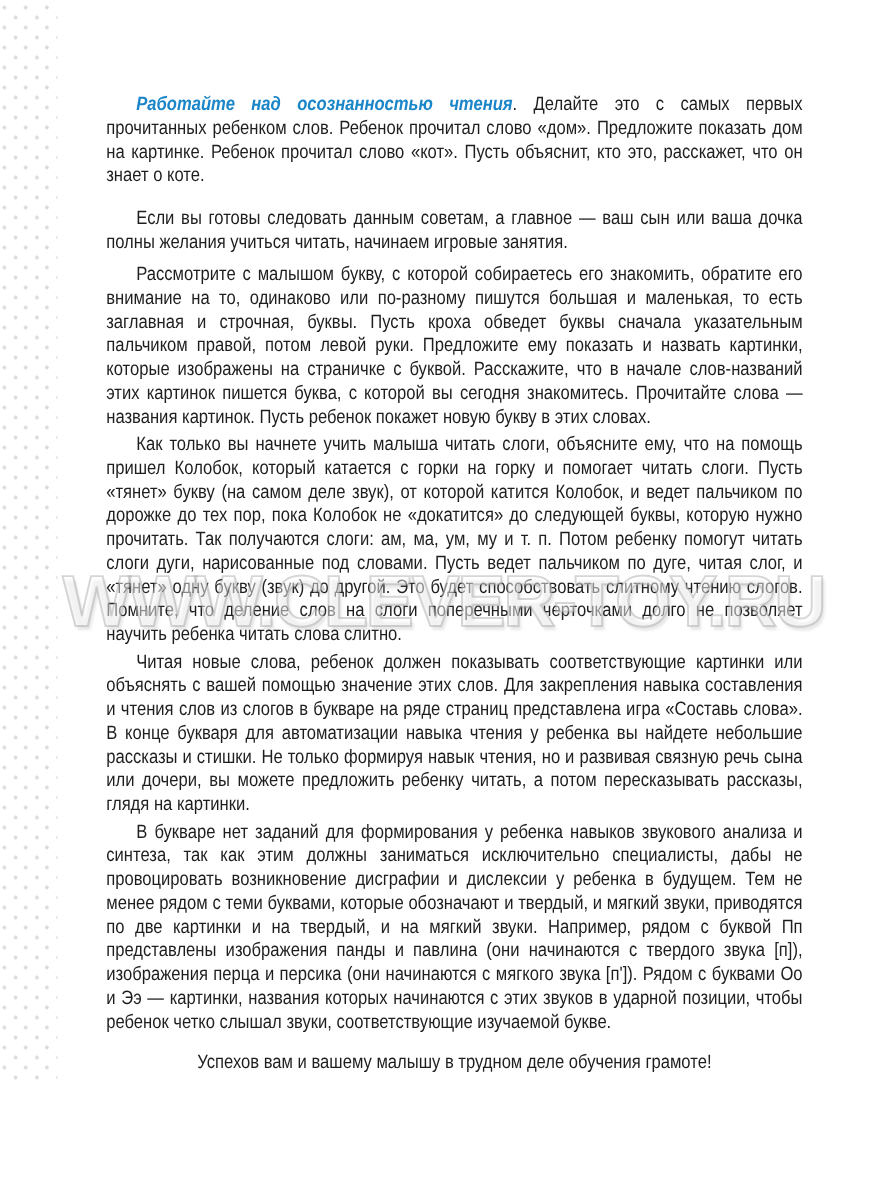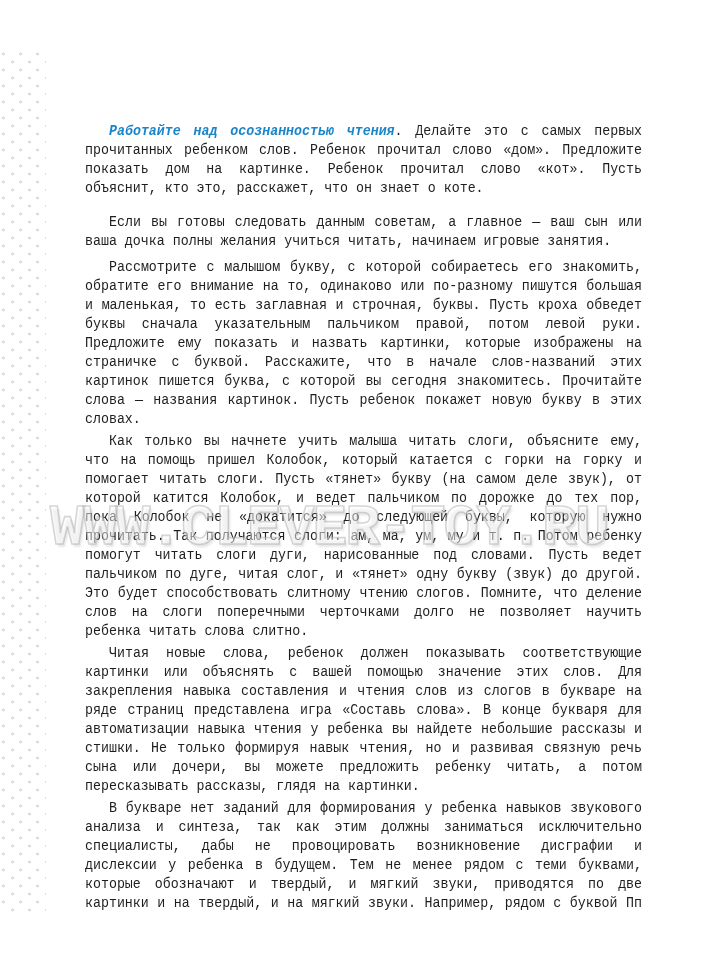--- a/index.html
+++ b/index.html
@@ -2,22 +2,21 @@
 <html style="--lead-blue: #1a85c8; --page-num-blue: #1e9ad6;"><head>
 <meta charset="utf-8">
 <style>
   html, body { margin: 0; padding: 0; background: #ffffff; }
   .page {
     position: relative;
     width: 705px;
     height: 864px;
     background: #ffffff;
     overflow: hidden;
-    font-family: Liberation Mono, monospace;
-    margin-top: 48px;
+    font-family: Liberation Sans, sans-serif;
   }
   
   .dots {
     position: absolute;
     left: 0; top: 0; bottom: 0;
     width: 46px;
     background-image:
       radial-gradient(circle, #dcdcdc 1.4px, rgba(255,255,255,0) 1.6px),
       radial-gradient(circle, #dcdcdc 1.4px, rgba(255,255,255,0) 1.6px);
     background-size: 17px 16px, 17px 16px;

